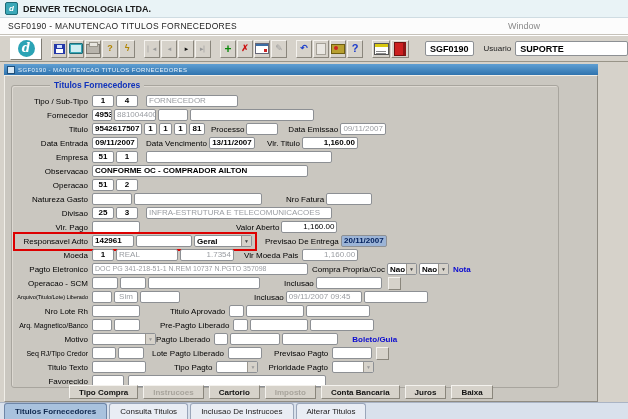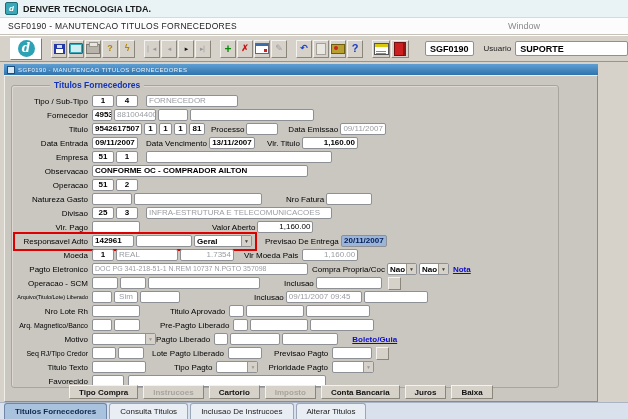--- a/index.html
+++ b/index.html
@@ -76,21 +76,21 @@
   .gtx{color:#9a9da2;}
   .sel{background:#9cb4d6;color:#001f5c;font-weight:bold;}
   .combo{height:12px;background:#fff;border:1px solid #8d9094;border-radius:2px;box-sizing:border-box;
     margin-left:2px;flex:none;display:flex;align-items:center;overflow:hidden;}
   .combo .cval{flex:1;font-size:8px;font-weight:bold;padding-left:2px;white-space:nowrap;}
   .combo .carr{width:9px;height:100%;background:#d6d2ca;border-left:1px solid #9a968e;
     font-size:5px;color:#444;display:flex;align-items:center;justify-content:center;flex:none;}
   .combo.dis .carr{color:#9a9a9a;}
   .redbox{display:flex;align-items:center;border:2px solid #dd0000;height:15px;
     padding:0 3px 0 1px;margin-left:-3px;flex:none;}
-  .link{font-size:8px;font-weight:bold;color:#0b0bd0;white-space:nowrap;flex:none;text-decoration:underline;}
+  .link{font-size:8px;font-weight:bold;color:#0b0bd0;white-space:nowrap;flex:none;}
   .mini{width:11px;height:11px;background:#d6d2ca;border:1px solid;flex:none;
     border-color:#f4f2ee #8a867c #8a867c #f4f2ee;margin-left:6px;}
   .tinytxt{font-size:7px;}
 
   .btnrow{position:absolute;left:64px;top:309px;display:flex;}
   .abtn{height:14px;background:#d6d2ca;border:1px solid;border-color:#f4f2ee #8a867c #8a867c #f4f2ee;
     font-size:8px;font-weight:bold;padding:0 9px;margin-right:5px;display:flex;align-items:center;color:#111;}
   .abtn.dis{color:#a8a49c;}
 
   
@@ -266,21 +266,21 @@
       <div class="frow">
         <span class="lbl">Divisao</span>
         <span class="fld b c" style="width:22px">25</span>
         <span class="fld b c" style="width:22px">3</span>
         <span class="fld gtx" style="width:186px;margin-left:8px">INFRA-ESTRUTURA E TELECOMUNICACOES</span>
       </div>
 
       <div class="frow">
         <span class="lbl">Vlr. Pago</span>
         <span class="fld" style="width:48px"></span>
-        <span class="il" style="margin-left:72px">Valor Aberto</span>
+        <span class="il" style="margin-left:96px">Valor Aberto</span>
         <span class="fld r" style="width:56px">1,160.00</span>
       </div>
 
       <div class="frow">
         <span class="redbox">
           <span class="lbl">Responsavel Adto</span>
           <span class="fld b" style="width:42px">142961</span>
           <span class="fld" style="width:56px"></span>
           <span class="combo" style="width:58px">
             <span class="cval">Geral</span>

